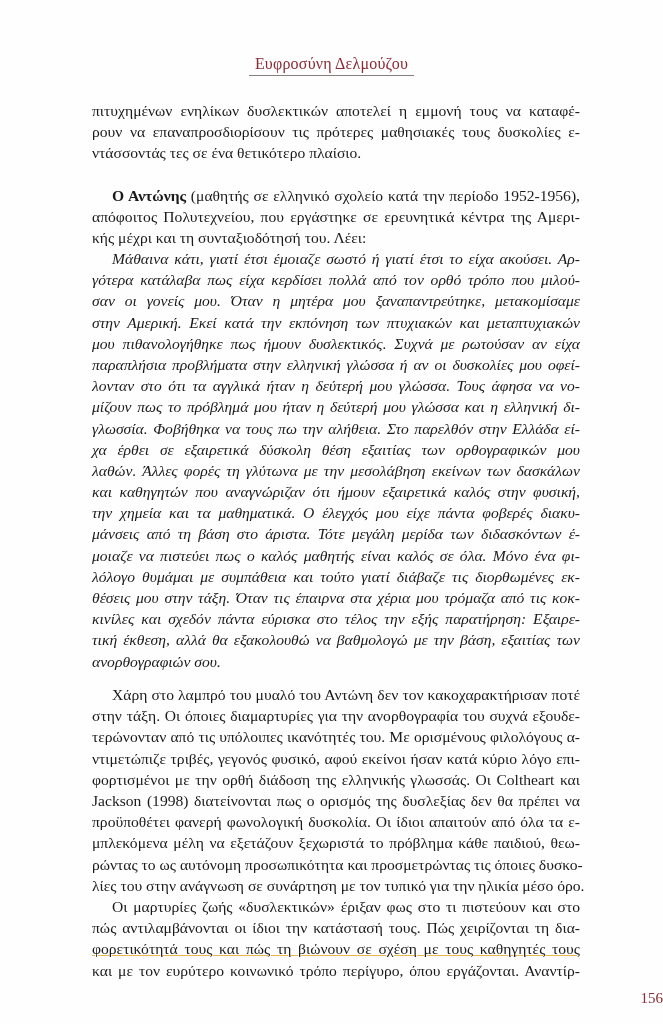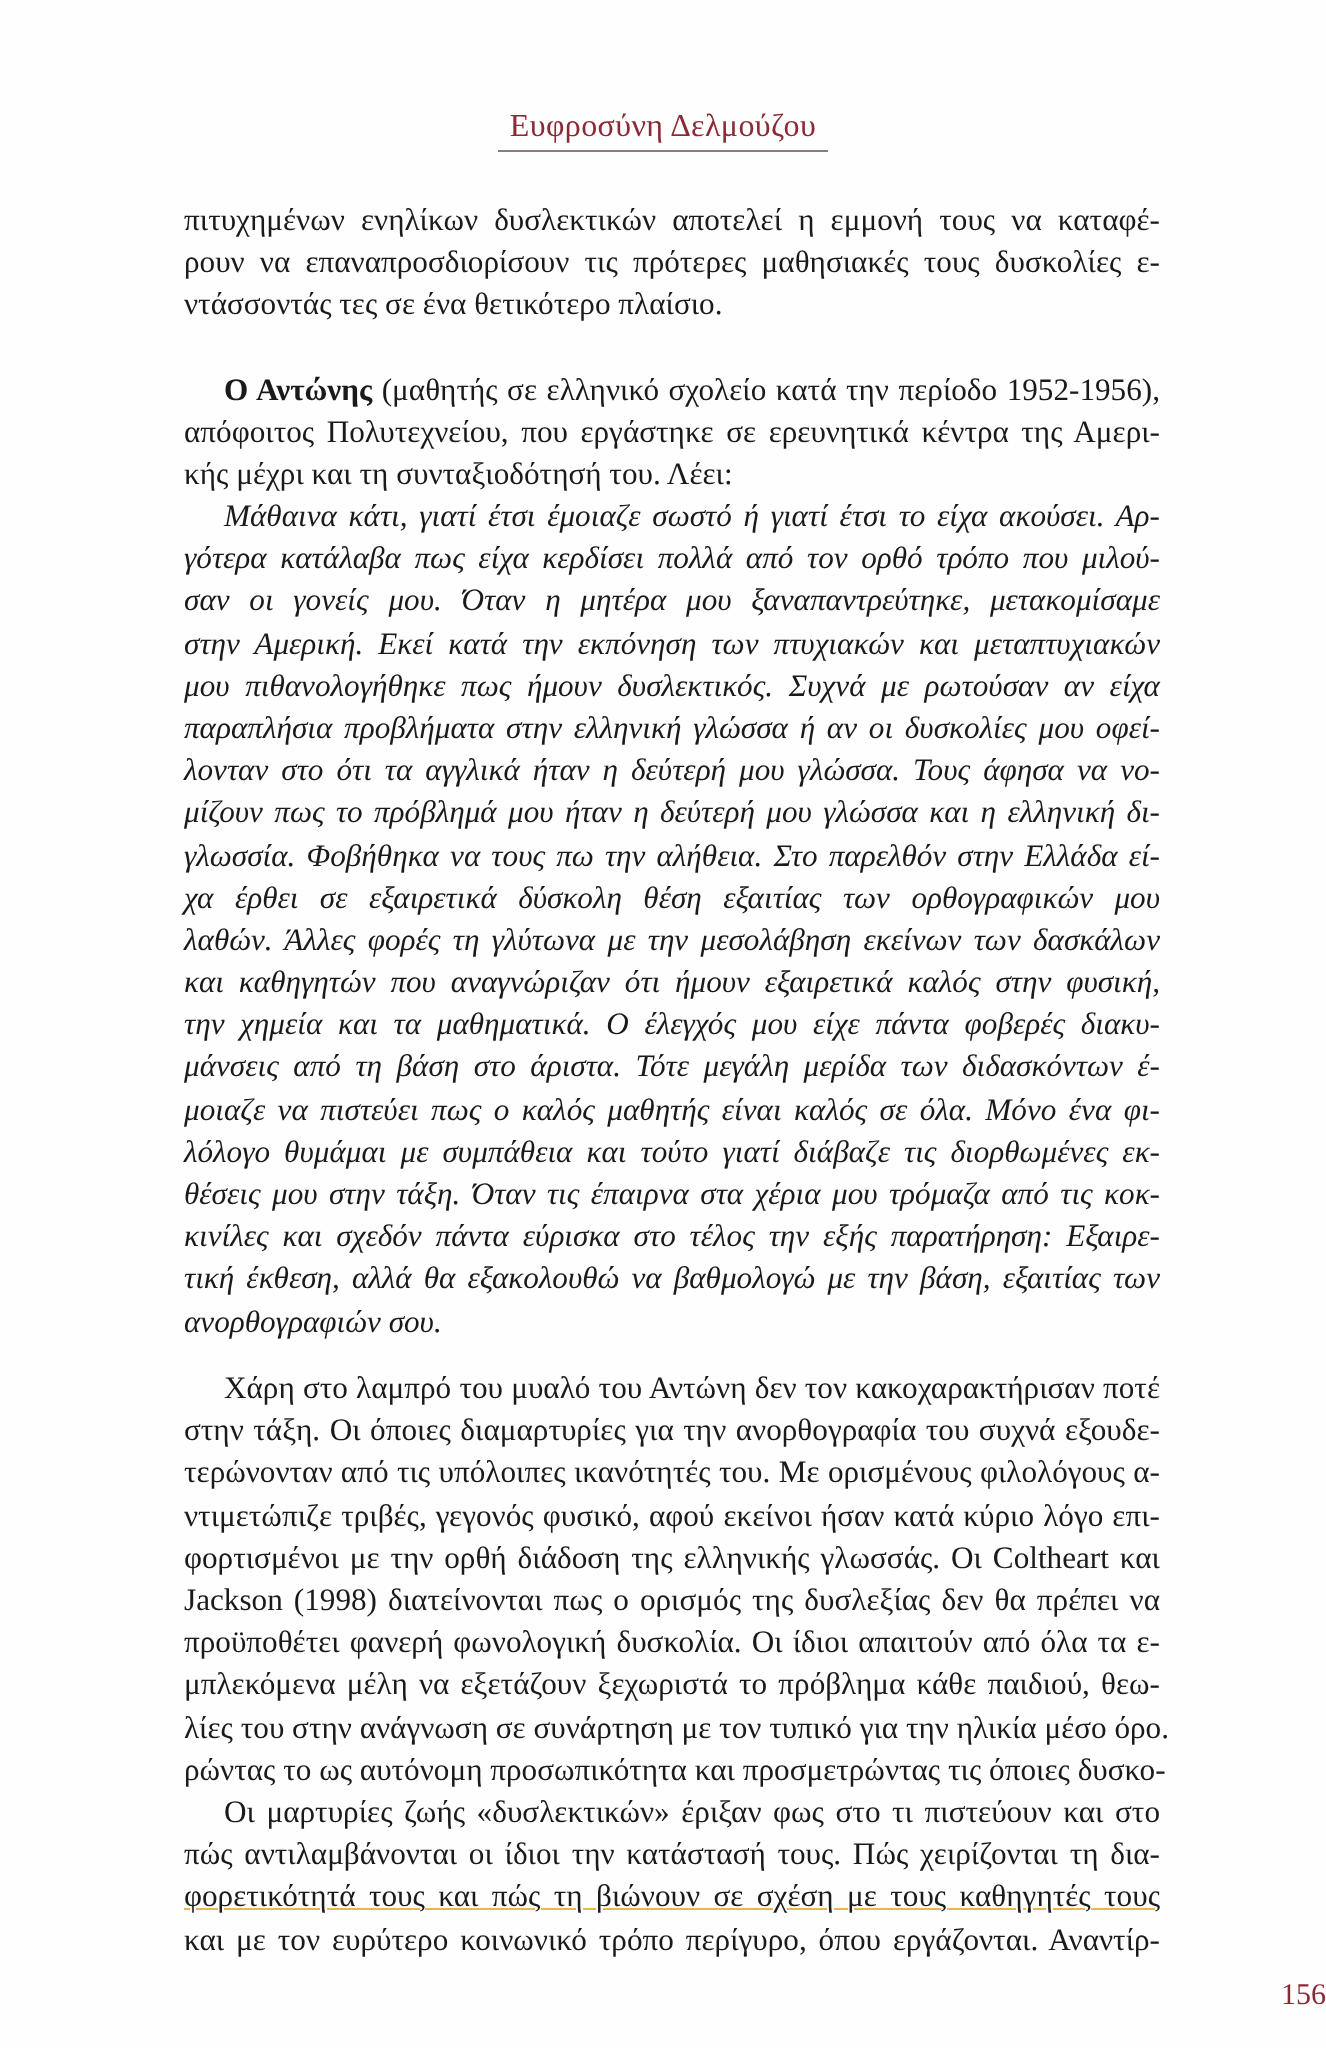--- a/index.html
+++ b/index.html
@@ -79,22 +79,22 @@
 
   <div class="body-text" style="top:684px;">
     <span class="line indent">Χάρη στο λαμπρό του μυαλό του Αντώνη δεν τον κακοχαρακτήρισαν ποτέ</span>
     <span class="line">στην τάξη. Οι όποιες διαμαρτυρίες για την ανορθογραφία του συχνά εξουδε-</span>
     <span class="line">τερώνονταν από τις υπόλοιπες ικανότητές του. Με ορισμένους φιλολόγους α-</span>
     <span class="line">ντιμετώπιζε τριβές, γεγονός φυσικό, αφού εκείνοι ήσαν κατά κύριο λόγο επι-</span>
     <span class="line">φορτισμένοι με την ορθή διάδοση της ελληνικής γλωσσάς. Οι Coltheart και</span>
     <span class="line">Jackson (1998) διατείνονται πως ο ορισμός της δυσλεξίας δεν θα πρέπει να</span>
     <span class="line">προϋποθέτει φανερή φωνολογική δυσκολία. Οι ίδιοι απαιτούν από όλα τα ε-</span>
     <span class="line">μπλεκόμενα μέλη να εξετάζουν ξεχωριστά το πρόβλημα κάθε παιδιού, θεω-</span>
+    <span class="line">ρώντας το ως αυτόνομη προσωπικότητα και προσμετρώντας τις όποιες δυσκο-</span>
     <span class="line last">λίες του στην ανάγνωση σε συνάρτηση με τον τυπικό για την ηλικία μέσο όρο.</span>
-    <span class="line">ρώντας το ως αυτόνομη προσωπικότητα και προσμετρώντας τις όποιες δυσκο-</span>
   </div>
 
   <div class="body-text" style="top:896px;">
     <span class="line indent">Οι μαρτυρίες ζωής «δυσλεκτικών» έριξαν φως στο τι πιστεύουν και στο</span>
     <span class="line">πώς αντιλαμβάνονται οι ίδιοι την κατάστασή τους. Πώς χειρίζονται τη δια-</span>
     <span class="line highlight-orange">φορετικότητά τους και πώς τη βιώνουν σε σχέση με τους καθηγητές τους</span>
     <span class="line">και με τον ευρύτερο κοινωνικό τρόπο περίγυρο, όπου εργάζονται. Αναντίρ-</span>
   </div>
 
   <div class="footer">156</div>

